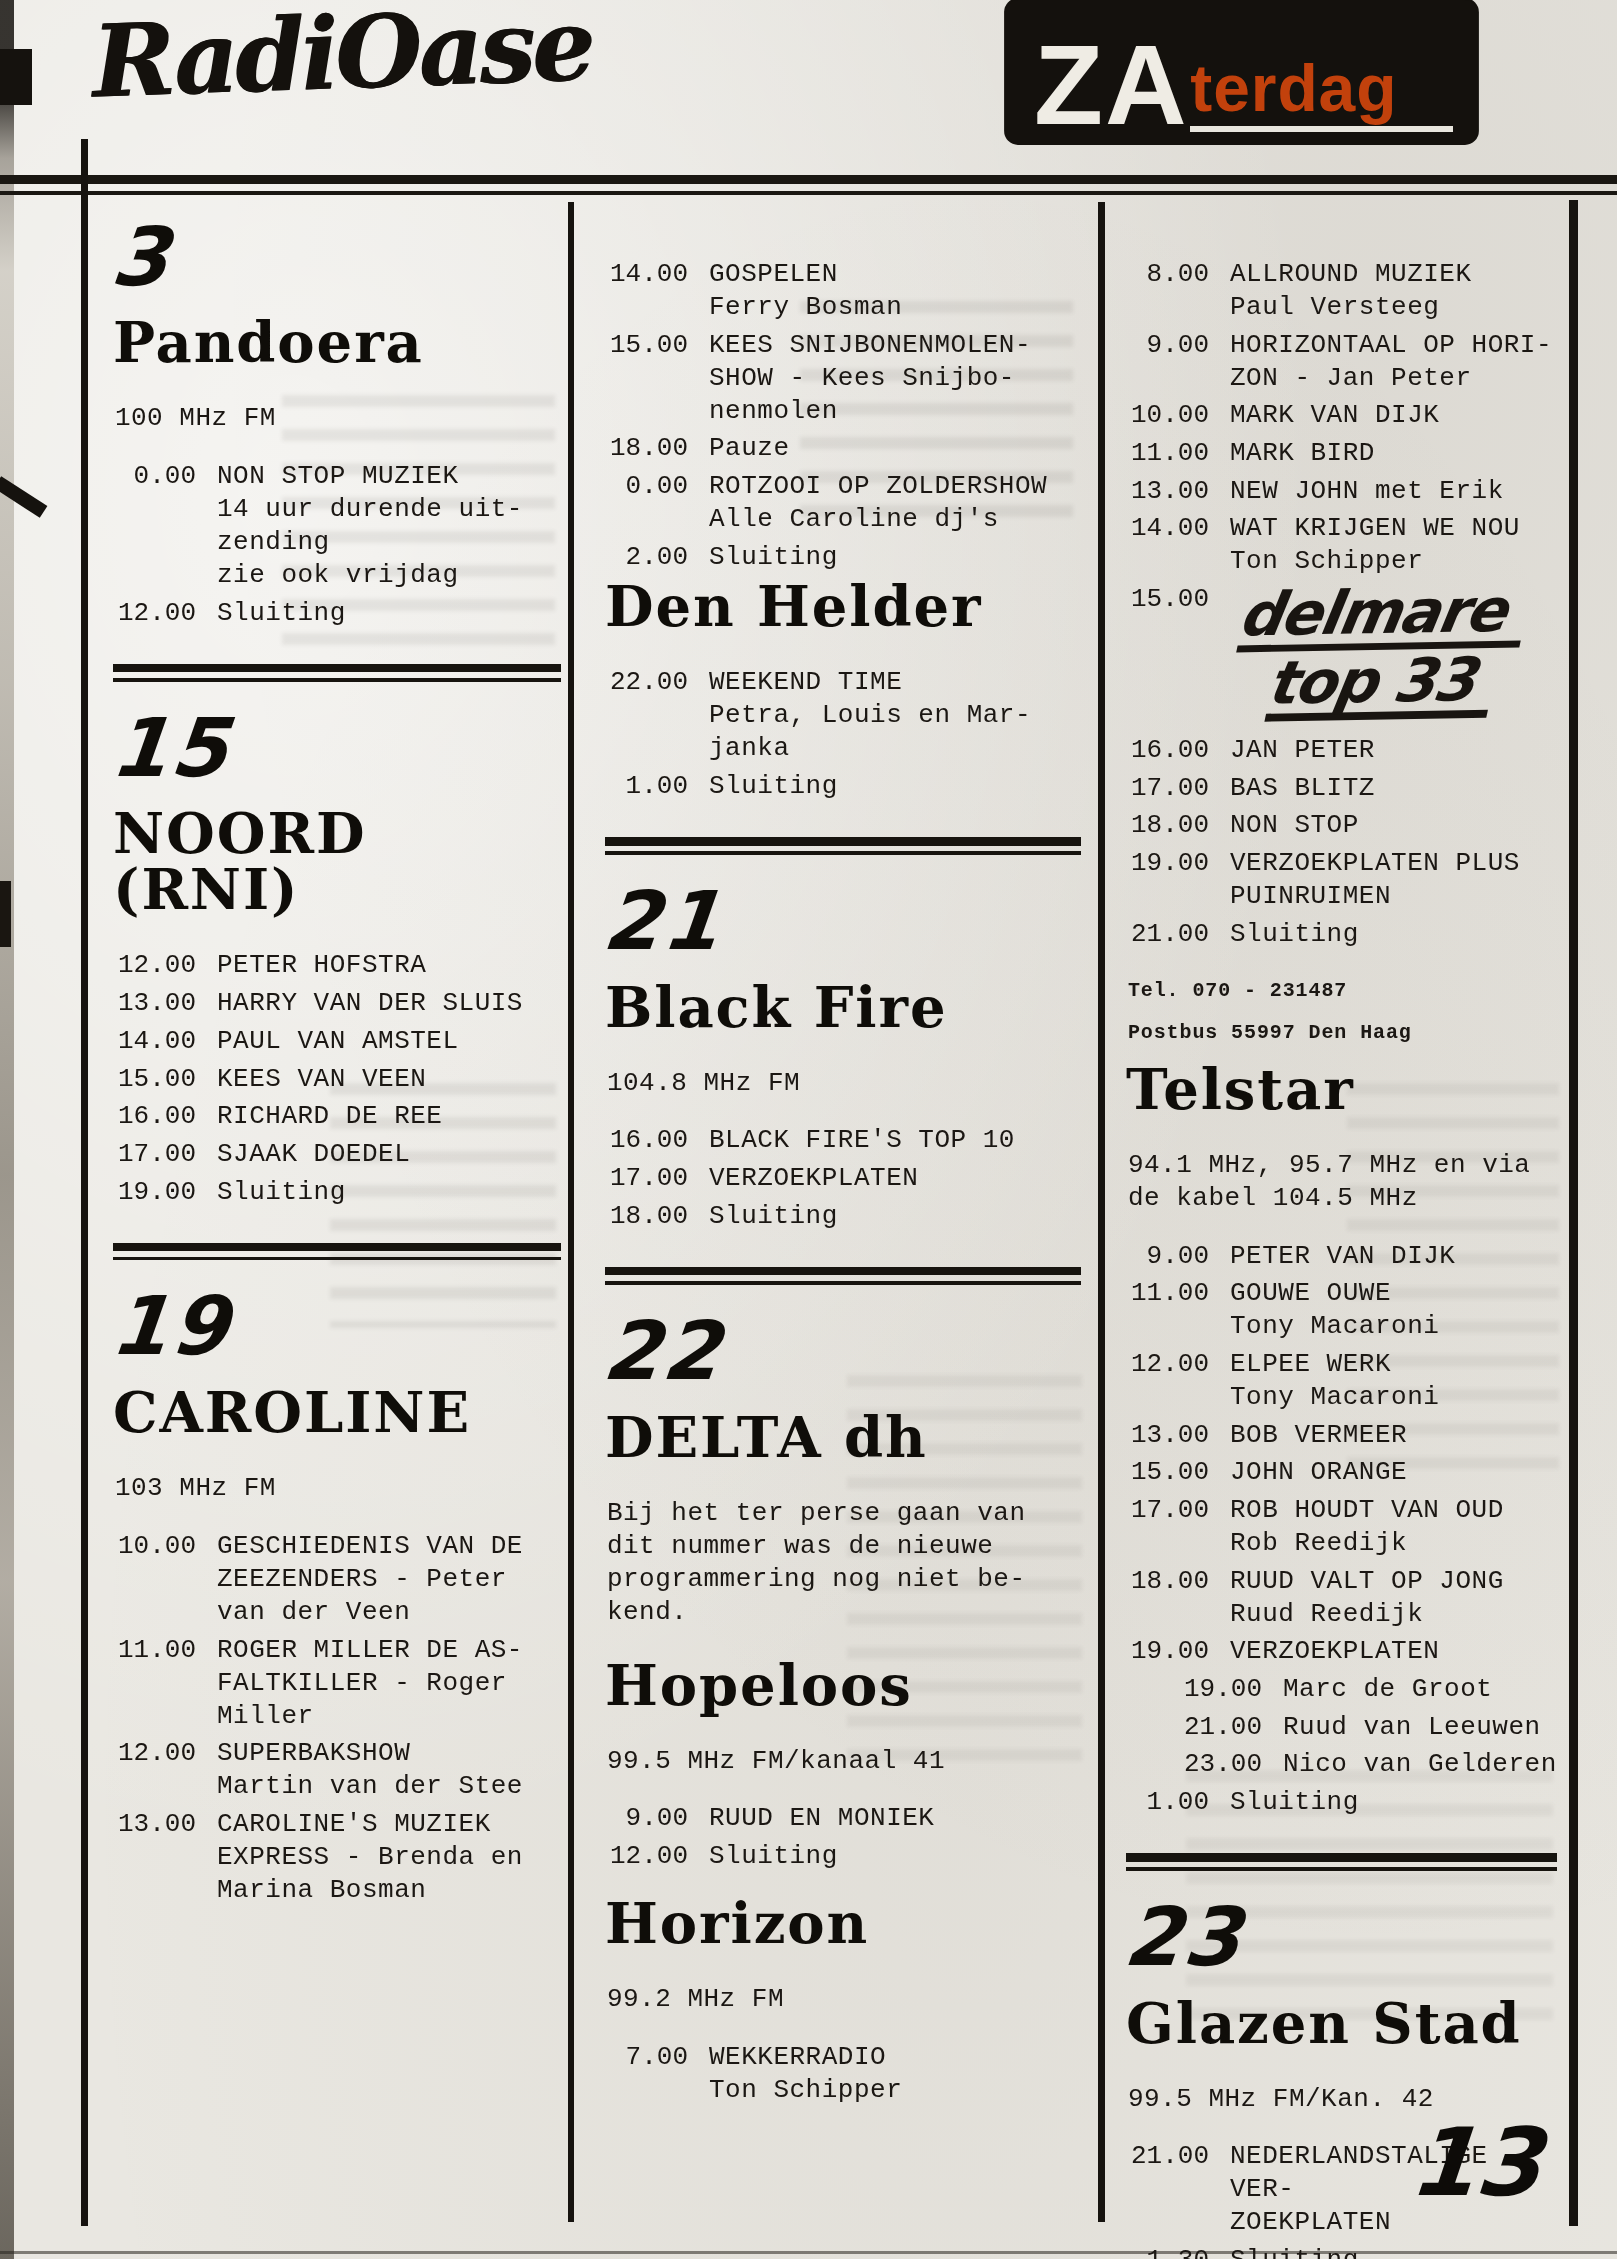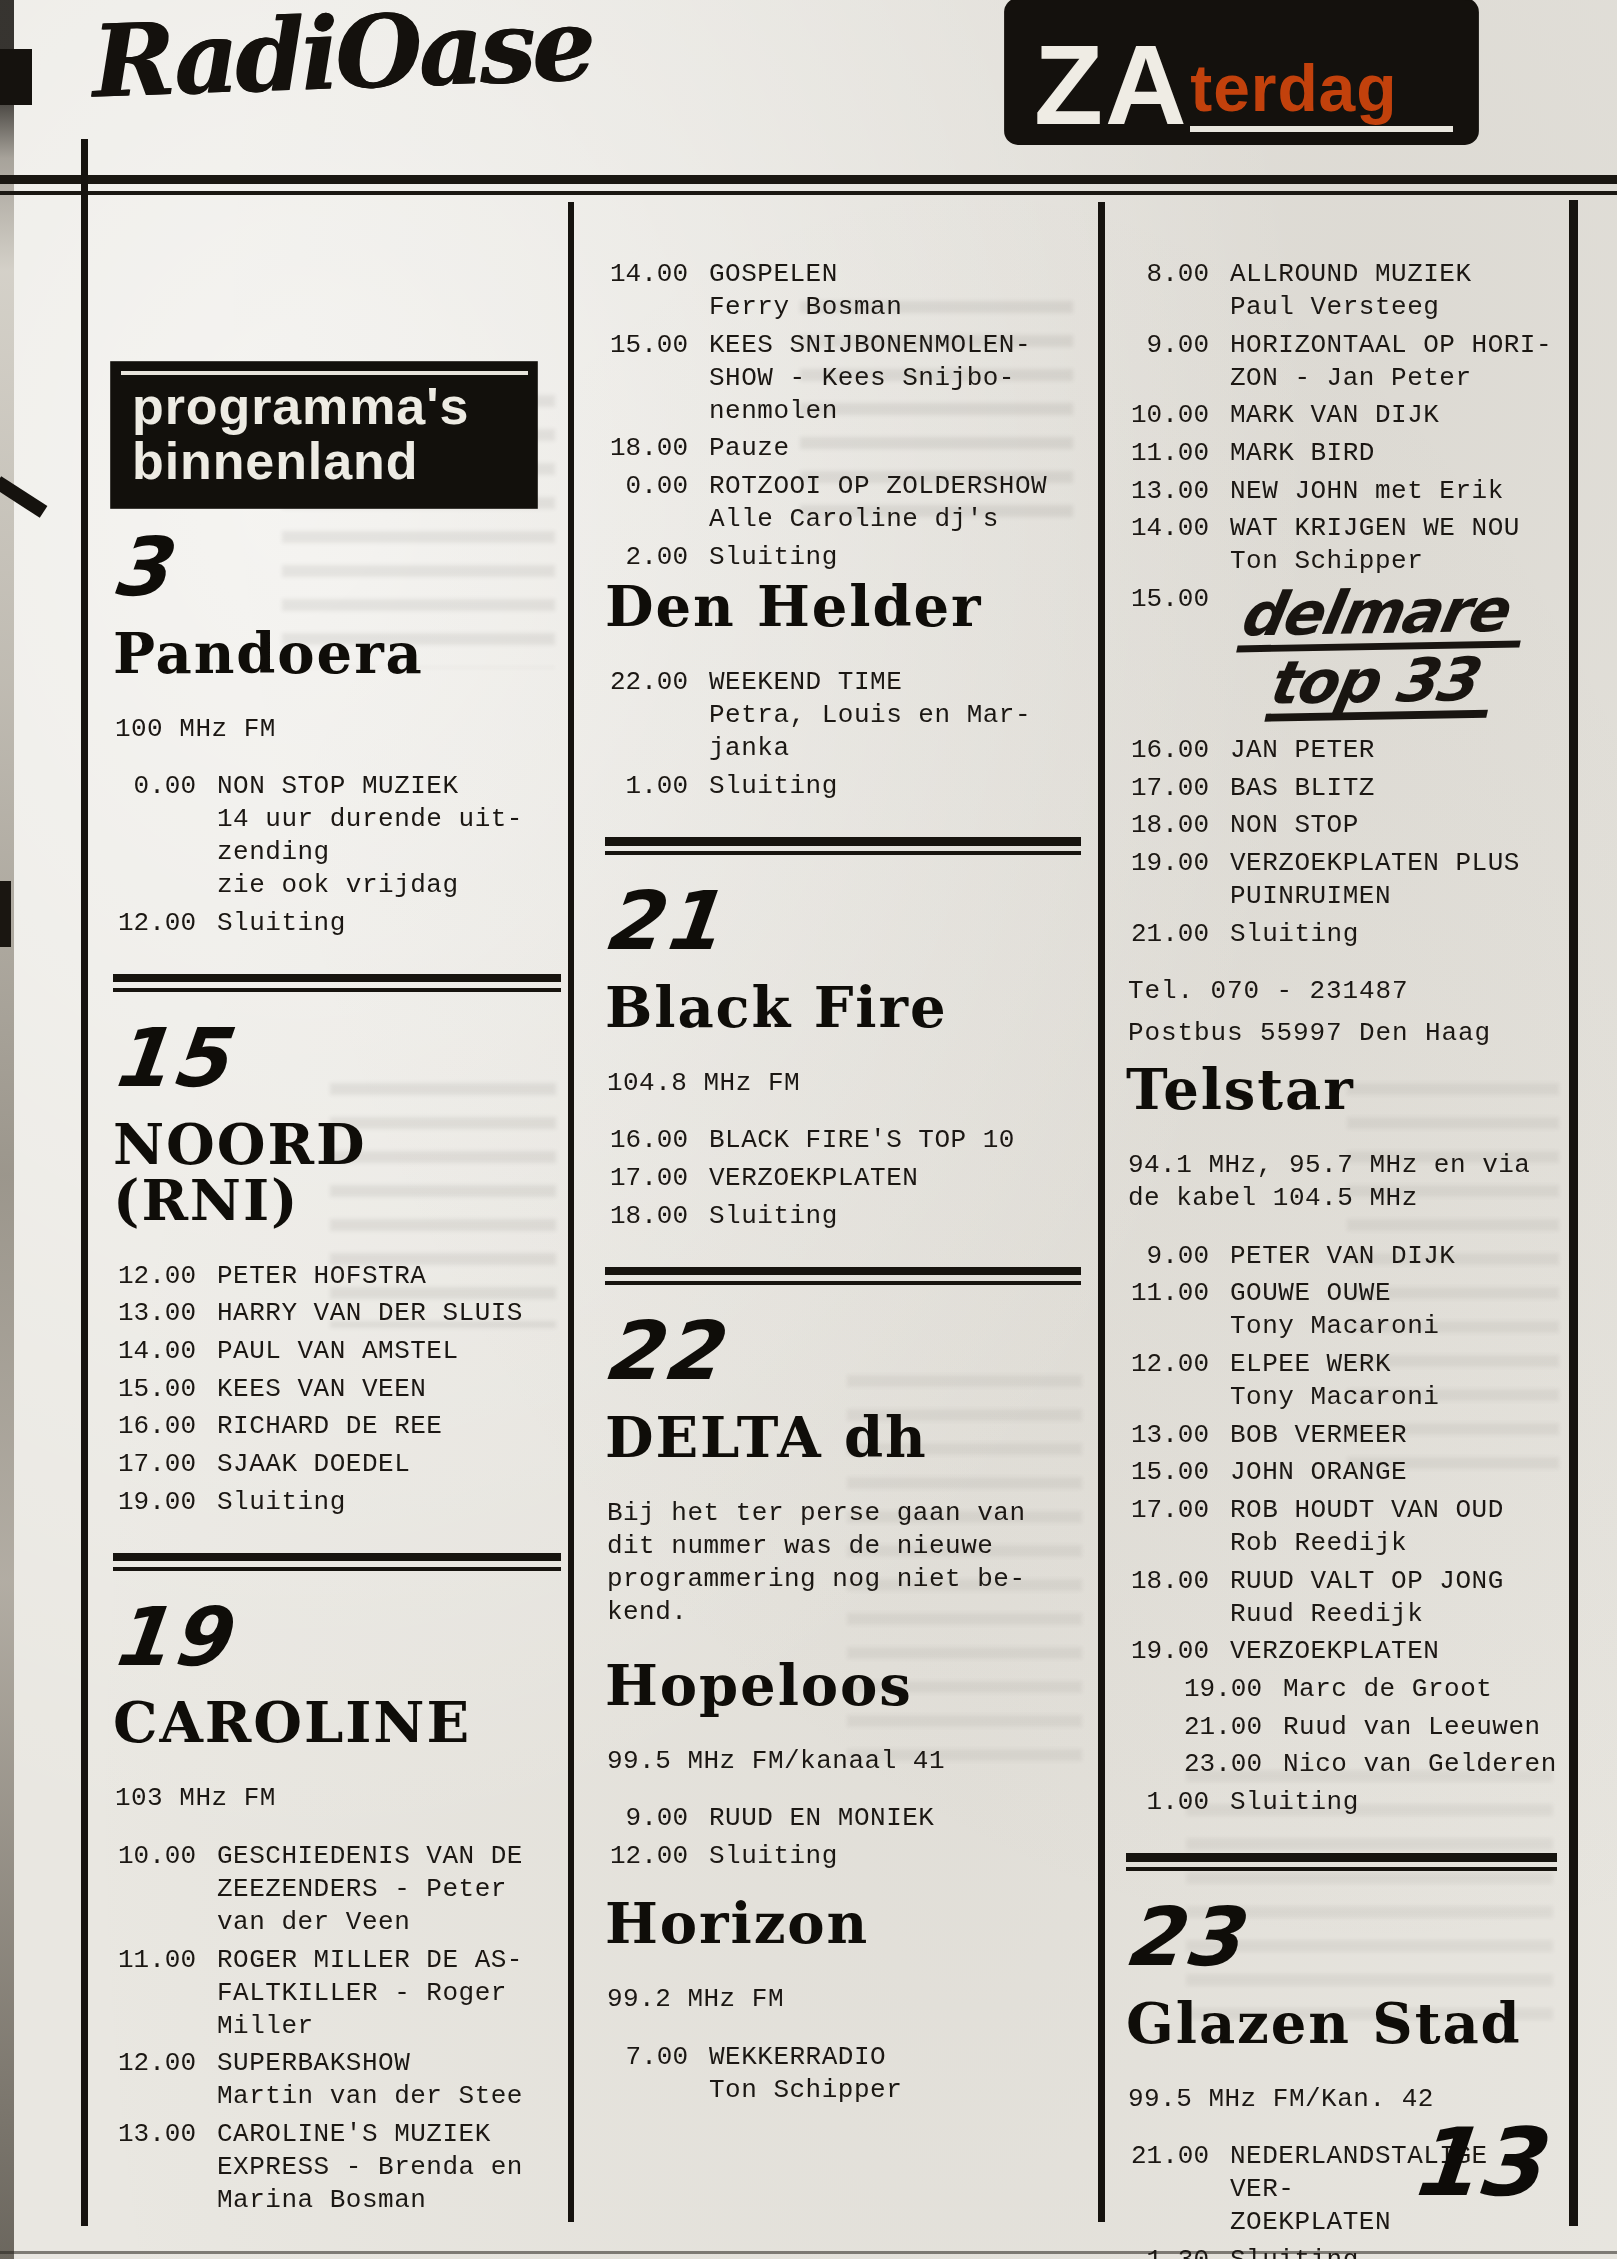--- a/index.html
+++ b/index.html
@@ -85,21 +85,21 @@
     font-style:italic;font-size:60px;line-height:.92;letter-spacing:-1.9px;color:#191511;}
   .delmare-stripe{height:7.5px;background:#191511;margin:2.8px 0 1.9px 0;}
   .delmare-row2{margin-left:43px;margin-top:3.8px;}
 
   
   .hr-double{margin:34px 0 30px 0;}
   .hr-double .thick{height:8.5px;background:#17140f;}
   .hr-double .thin{height:3.8px;background:#17140f;margin-top:5.6px;}
 
   .contact{margin:19px 0 7.5px 1.9px;}
-  .contact-line{font-size:26px;line-height:42px;letter-spacing:0.9px;}
+  .contact-line{font-size:20px;line-height:42px;letter-spacing:0.9px;font-weight:bold;}
 
   .page-num{position:absolute;right:68px;bottom:43px;
     font-family:"DejaVu Sans","Liberation Sans",sans-serif;font-weight:900;font-style:italic;
     font-size:94px;transform:skewX(-8deg);color:#0d0b08;}
 
   
   .ghost{position:absolute;opacity:.10;filter:blur(1.9px);transform:scaleX(-1);
     background:repeating-linear-gradient(180deg,rgba(55,50,44,.8) 0 12.2px,transparent 12.2px 34px);}
   .g1{left:282px;top:395px;width:273px;height:273px;}
   .g2{left:330px;top:1083px;width:226px;height:245px;}
@@ -135,24 +135,20 @@
   </div>
 
   <div class="rule-top1"></div>
   <div class="rule-top2"></div>
   <div class="border-left"></div>
   <div class="border-right"></div>
   <div class="divider-col-a"></div>
   <div class="divider-col-b"></div>
 
   <div id="col1" class="col">
-      <div class="banner">
-        <div class="banner-line">programma's</div>
-        <div class="banner-line">binnenland</div>
-      </div>
       <div class="station">
         <div class="station-number">3</div>
         <div class="station-name">Pandoera</div>
         <div class="station-freq">100 MHz FM</div>
         <div class="program-row">
           <span class="program-time">0.00</span>
           <span class="program-title">NON STOP MUZIEK
 14 uur durende uit-
 zending
 zie ook vrijdag</span>

